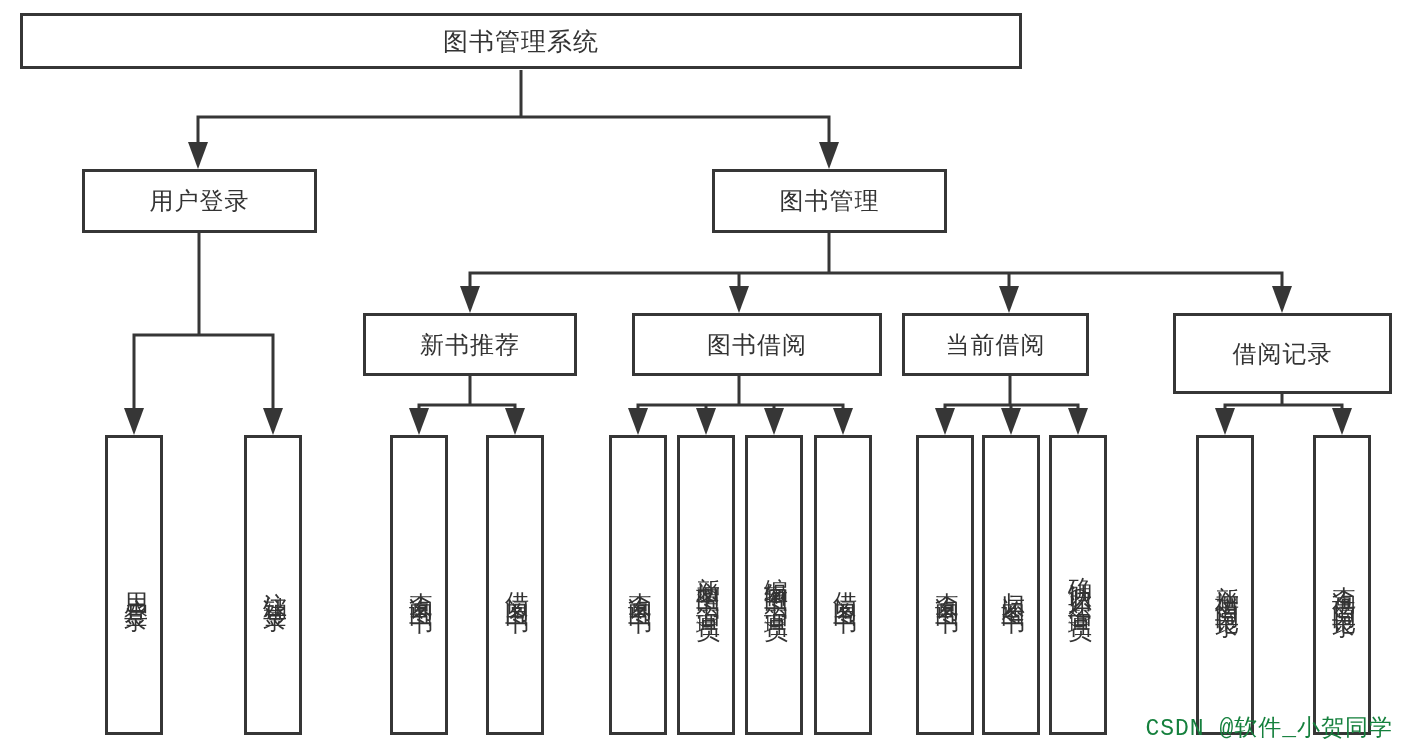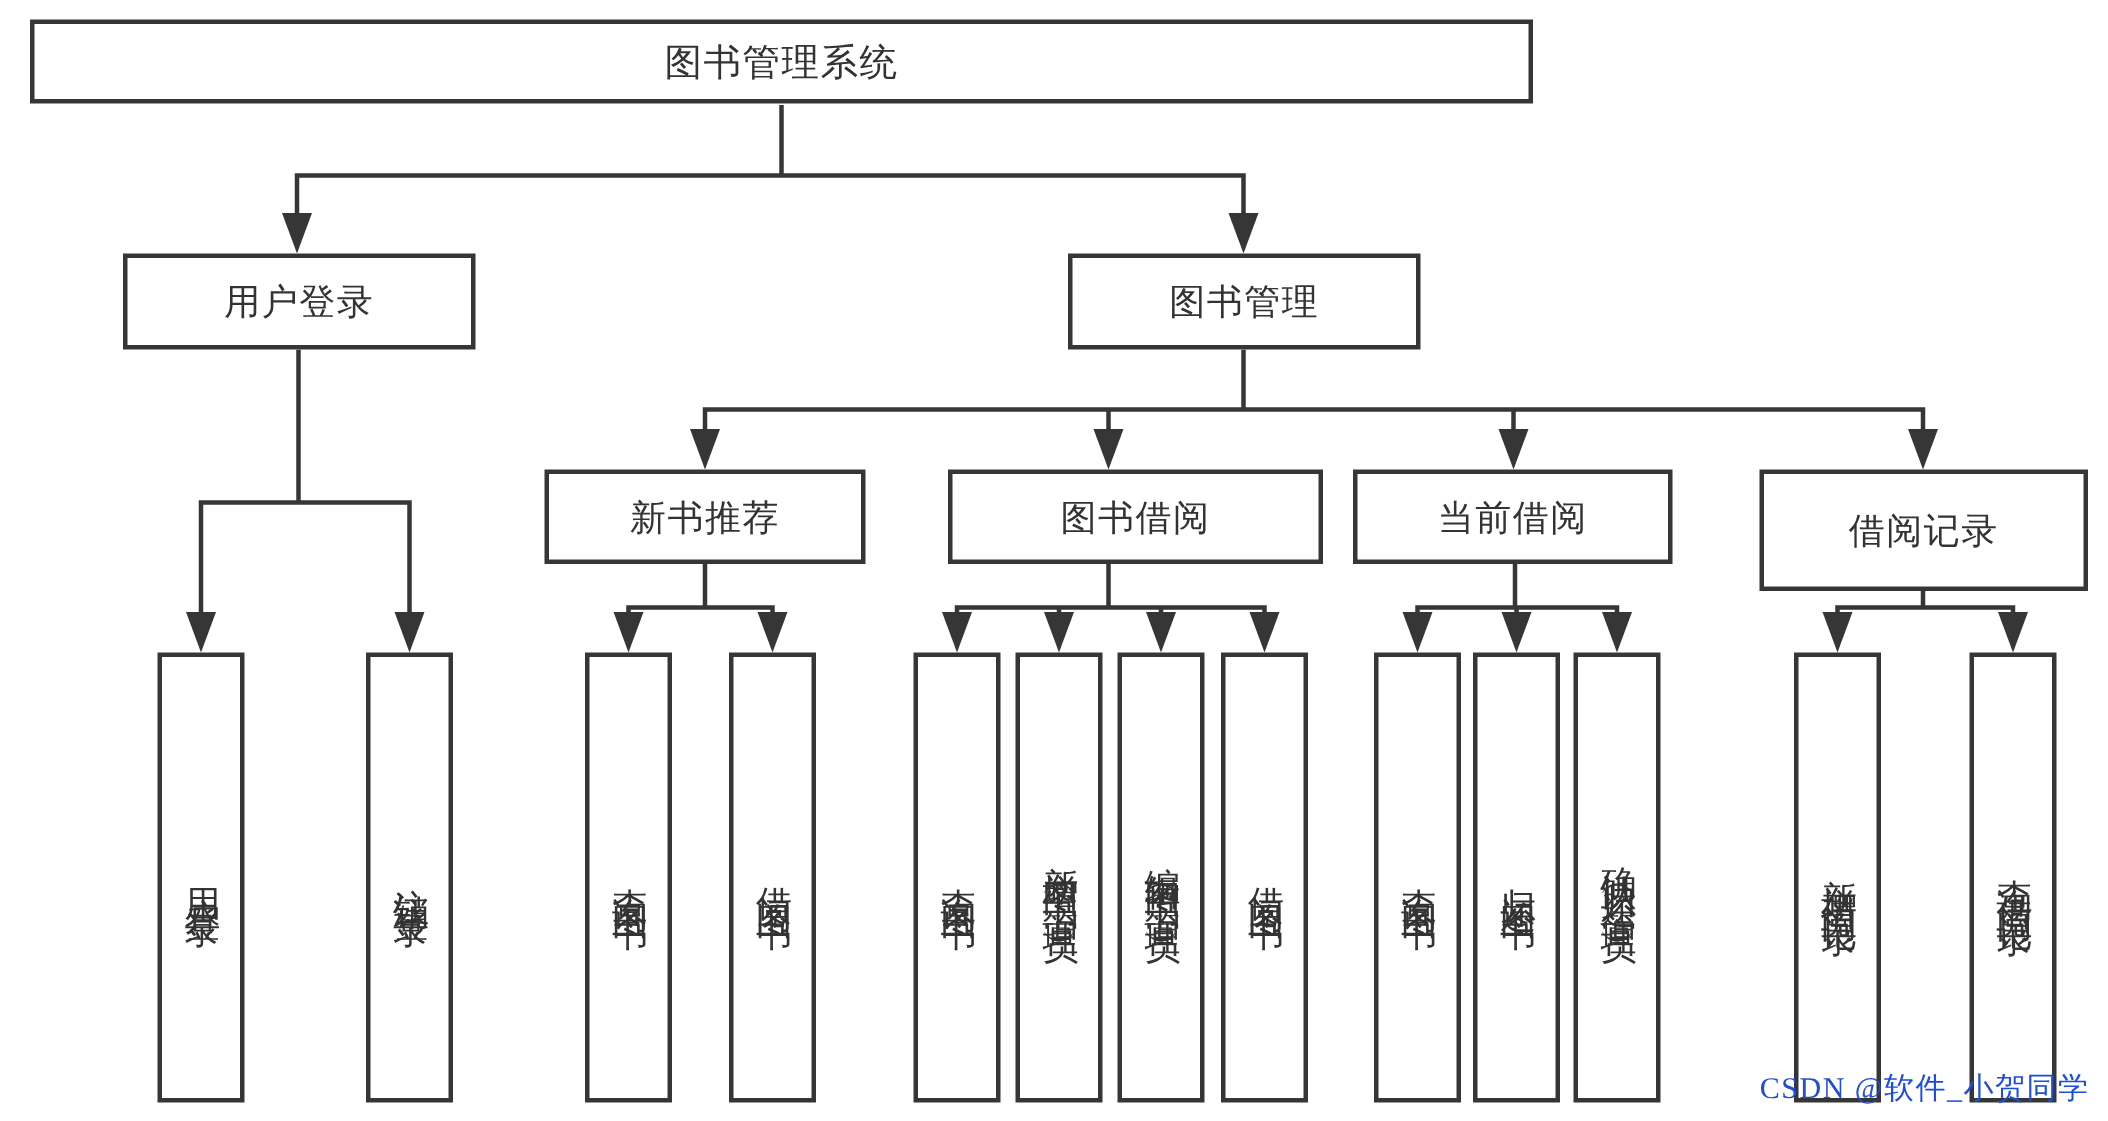--- a/index.html
+++ b/index.html
@@ -1,38 +1,38 @@
 <!DOCTYPE html>
 <html><head>
 <meta charset="utf-8">
 <style>
   html,body{margin:0;padding:0;background:#ffffff;}
   .stage{
     position:relative;width:1405px;height:747px;background:#ffffff;overflow:hidden;
-    font-family:Liberation Serif, serif;color:#333333;
+    font-family:Liberation Mono, monospace;color:#333333;
   }
   .lines{position:absolute;left:0;top:0;}
   .hbox{
     position:absolute;box-sizing:border-box;background:#ffffff;
     border:3px solid #363636;display:flex;align-items:center;justify-content:center;
     font-size:24px;letter-spacing:1px;white-space:nowrap;
   }
   .hbox.root{font-size:25px;}
   .vbox{
     position:absolute;box-sizing:border-box;top:435px;height:300px;width:58px;
     background:#ffffff;border:3px solid #363636;
     display:flex;align-items:center;justify-content:center;
   }
   .vtext{
     writing-mode:vertical-rl;text-orientation:mixed;
     font-size:24px;letter-spacing:6px;line-height:1;white-space:nowrap;
   }
   .watermark{
-    position:absolute;top:712px;right:12px;font-size:20px;letter-spacing:1px;
-    color:#1d4ed8;z-index:5;white-space:nowrap;
+    position:absolute;top:712px;right:12px;font-size:23px;letter-spacing:1px;
+    color:#15803d;z-index:5;white-space:nowrap;
   }
 </style>
 </head>
 <body>
 
 <div class="stage">
 
   <svg class="lines" width="1405" height="747" viewBox="0 0 1405 747">
     <g stroke="#363636" stroke-width="3" fill="none">
       <path d="M521 70 V117 M198 150 V117 H829 V150"></path>
@@ -76,21 +76,21 @@
   <div class="hbox" style="left:712px;top:169px;width:235px;height:64px">
     <span>图书管理</span>
   </div>
 
   <div class="hbox" style="left:363px;top:313px;width:214px;height:63px">
     <span>新书推荐</span>
   </div>
   <div class="hbox" style="left:632px;top:313px;width:250px;height:63px">
     <span>图书借阅</span>
   </div>
-  <div class="hbox" style="left:902px;top:313px;width:213px;height:63px">
+  <div class="hbox" style="left:902px;top:313px;width:187px;height:63px">
     <span>当前借阅</span>
   </div>
   <div class="hbox" style="left:1173px;top:313px;width:219px;height:81px">
     <span>借阅记录</span>
   </div>
 
   <div class="vbox" style="left:105px">
     <span class="vtext">用户登录</span>
   </div>
   <div class="vbox" style="left:244px">

